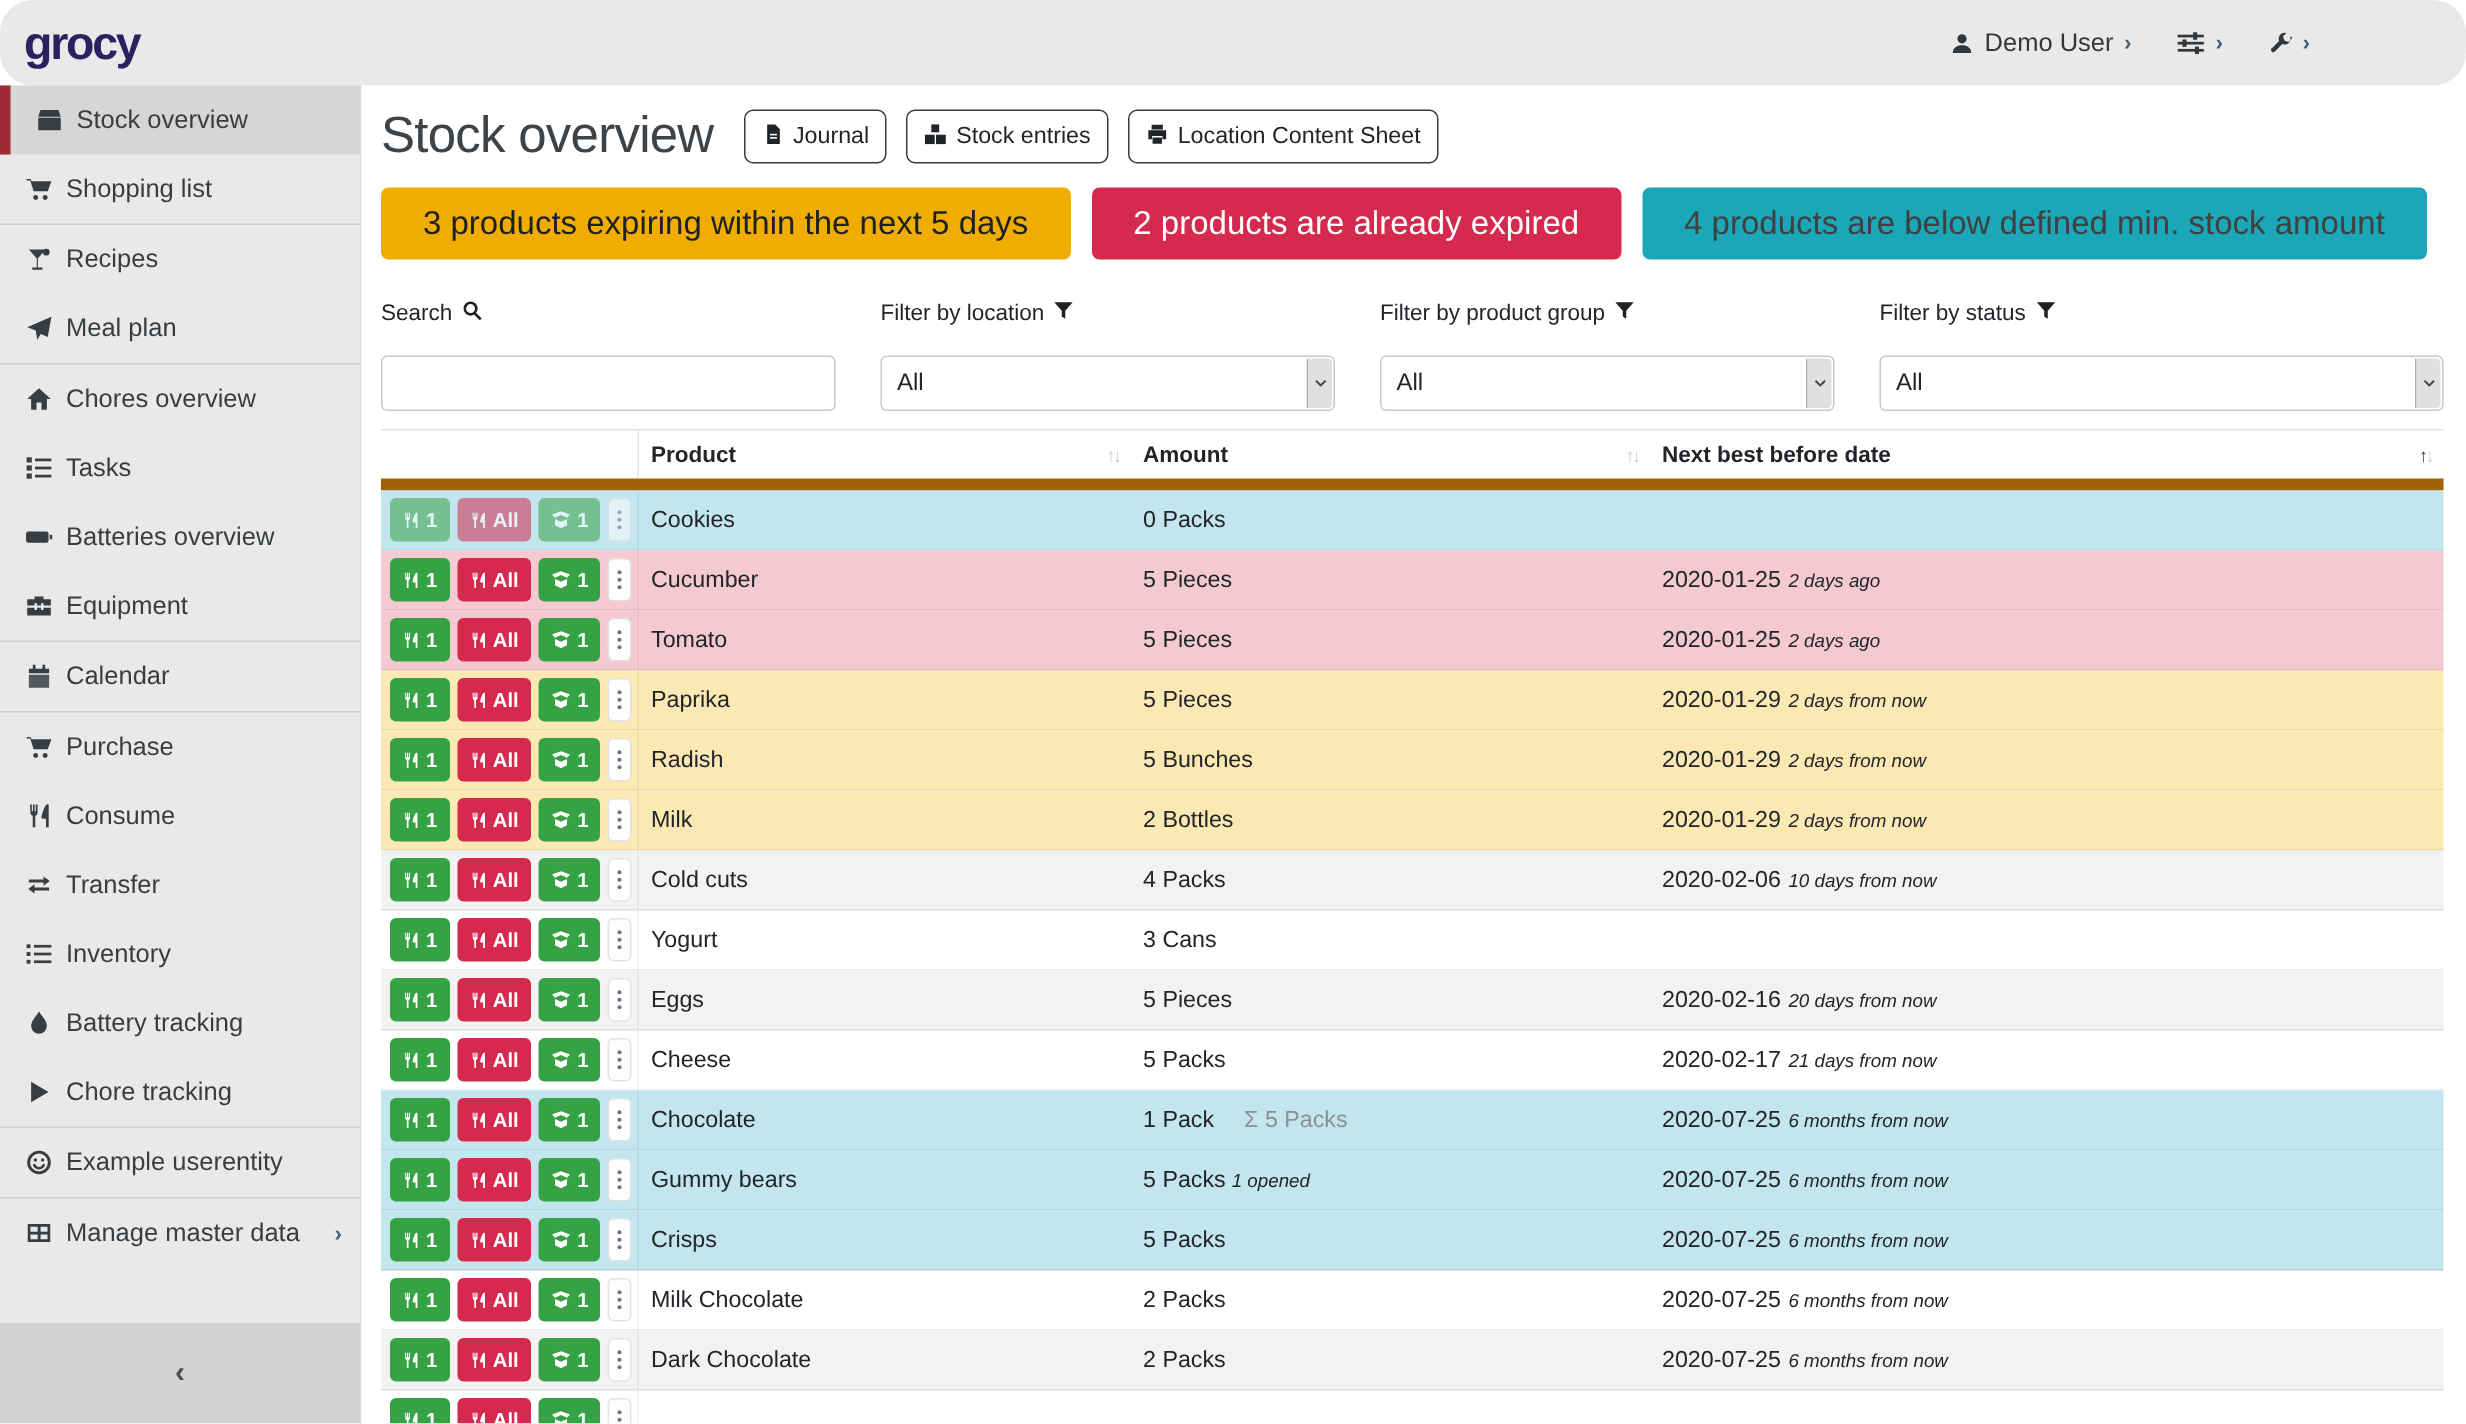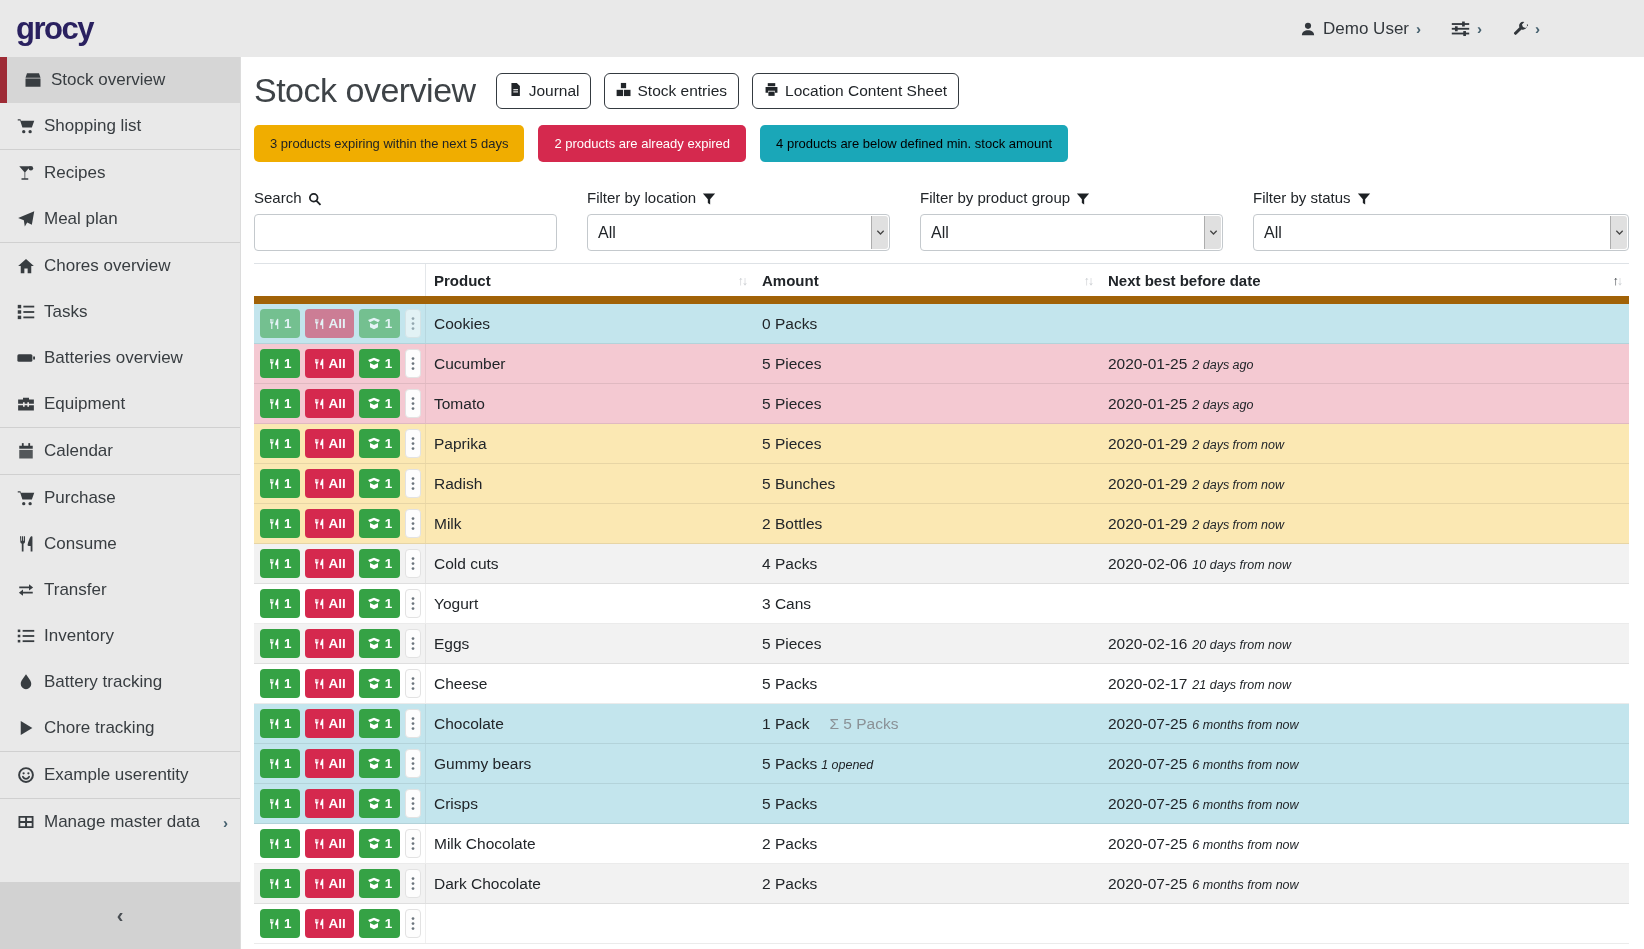--- a/index.html
+++ b/index.html
@@ -9,21 +9,21 @@
     --gray-bg:#e9e9e9; --side-active:#d6d6d6; --accent-bar:#9e2b36; --logo:#2a2160;
     --green:#35a245; --red:#d5294e; --teal:#1aa7b8; --yellow:#f0ad00;
     --row-info:#c3e5ed; --row-danger:#f4c9d2; --row-warning:#fbe8b3; --row-stripe:#f2f2f2;
     --border:#dee2e6; --txt:#212529;
   }
   .icn{ display:inline-flex; align-items:center; justify-content:center; }
   .icn svg{ width:100%; height:100%; display:block; }
 
   
   .topbar{ height:57px; background:var(--gray-bg); display:flex; align-items:center;
-    justify-content:space-between; padding:0 104px 0 16px; }
+    justify-content:space-between; padding:0 104px 0 16px;border-radius:22px; }
   .logo{ font-size:31px; font-weight:800; letter-spacing:-1.5px; color:var(--logo); cursor:pointer; }
   .topbar-right{ display:flex; align-items:center; gap:30px; }
   .topbar-item{ display:flex; align-items:center; gap:7px; font-size:17px; cursor:pointer; }
   .topbar-item .icn{ width:16px; height:16px; color:#32373c; }
   .chev{ font-size:15px; color:#45606e; font-weight:700; line-height:1; }
   .chev::after{ content:"›"; }
 
   
   .layout{ display:flex; height:892px; }
   .sidebar{ width:241px; background:var(--gray-bg); display:flex; flex-direction:column;
@@ -49,25 +49,25 @@
   .page-head{ display:flex; align-items:center; }
   .page-title{ font-size:34px; font-weight:500; color:#3e4347; letter-spacing:-0.5px; }
   .page-subtitle{ font-size:33px; font-weight:400; color:#85898c; margin-left:12px; letter-spacing:-0.5px; }
   .head-buttons{ display:flex; gap:13px; margin-left:20px; }
   .head-btn{ display:inline-flex; gap:6px; border:1px solid #343a40;
     background:#fff; border-radius:6px; padding:8px 11px; font-size:15.5px; color:#212529;
     font-family:inherit; cursor:pointer; }
   .head-btn .icn{ width:15px; height:15px; color:#212529; }
 
   .alerts{ display:flex; gap:14px; margin-top:15px; }
-  .alert-pill{ border-radius:5px; padding:11px 16px; font-size:13px; cursor:pointer; white-space:nowrap; }
+  .alert-pill{ border-radius:5px; padding:11px 28px; font-size:22px; cursor:pointer; white-space:nowrap; }
 
   
   .filters{ display:grid; grid-template-columns:303px 303px 303px 1fr; column-gap:30px; margin-top:27px; }
-  .filter-label{ display:flex; align-items:flex-end; gap:6px; font-size:15px; color:#212529; margin-bottom:8px; }
+  .filter-label{ display:flex; align-items:flex-start; gap:6px; font-size:15px; color:#212529; margin-bottom:20px; }
   .filter-label .icn{ width:14px; height:14px; color:#1d2124; }
   .f-input{ width:100%; height:37px; border:1px solid #c4c9cd; border-radius:4px; font-size:16px;
     padding:0 10px; font-family:inherit; color:#212529; background:#fff; }
   .f-select{ width:100%; height:37px; border:1px solid #c4c9cd; border-radius:4px; background:#fff;
     display:flex; align-items:center; padding:0 0 0 10px; font-size:16px; color:#212529;
     position:relative; cursor:pointer; }
   .sel-arrow{ position:absolute; right:1px; top:1px; bottom:1px; width:17px; background:#e0e0e0;
     border-left:1px solid #adadad; border-radius:0 3px 3px 0; display:flex; align-items:center;
     justify-content:center; }
   .sel-arrow .icn{ width:9px; height:9px; color:#444; }
@@ -360,21 +360,21 @@
               </svg>
             </span>
             <span>Location Content Sheet</span>
           </button>
         </div>
     </div>
 
     <div class="alerts" id="alerts">
         <div class="alert-pill" style="background: rgb(240, 173, 0); color: rgb(29, 33, 36);">3 products expiring within the next 5 days</div>
         <div class="alert-pill" style="background: rgb(213, 41, 78); color: rgb(255, 255, 255);">2 products are already expired</div>
-        <div class="alert-pill" style="background: rgb(26, 167, 184); color: #000000;">4 products are below defined min. stock amount</div>
+        <div class="alert-pill" style="background: rgb(26, 167, 184); color: #404040;">4 products are below defined min. stock amount</div>
       </div>
 
     <div class="filters">
       <div>
         <div class="filter-label">
           <span>Search</span>
           <span class="icn" id="i-search">
               <svg viewBox="0 0 24 24" fill="currentColor" xmlns="http://www.w3.org/2000/svg">
                 <circle cx="9.8" cy="9.8" r="6.6" fill="none" stroke="currentColor" stroke-width="3"></circle>
                 <path d="M14.5 13l8 8-2.2 2.2-8-8z"></path>

